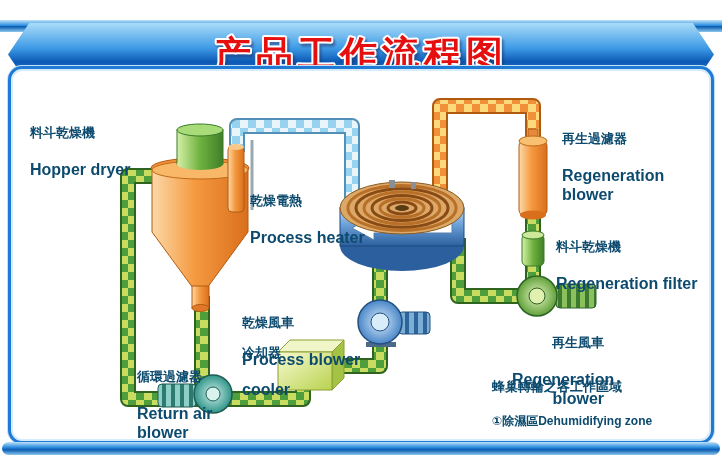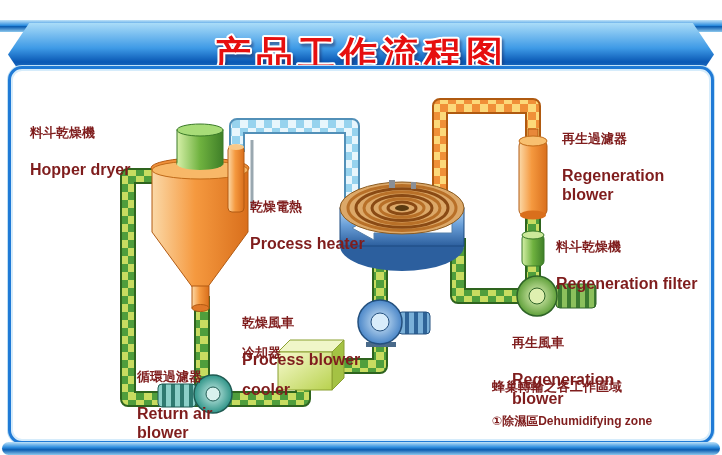--- a/index.html
+++ b/index.html
@@ -18,21 +18,21 @@
     stroke-linejoin:round;filter:drop-shadow(2px 3px 1px rgba(30,40,90,.45));}
 
   
   .panel{position:absolute;left:8px;top:66px;width:700px;height:372px;background:#fff;
     border:3px solid #1f7ad6;border-radius:14px;
     box-shadow:inset 0 0 0 2px #d6ecfb,0 0 0 1px #bfe0f5;}
 
   .diag{position:absolute;left:0;top:0;width:722px;height:455px;pointer-events:none;}
 
   
-  .lbl{position:absolute;font-weight:bold;color:#7f1d1d;line-height:1.2;white-space:pre-line;}
+  .lbl{position:absolute;font-weight:bold;color:#0c4a6e;line-height:1.2;white-space:pre-line;}
   .lbl .zh{display:block;font-size:13px;}
   .lbl .en{display:block;font-size:16px;}
   .zones .zh{font-size:13px;}
   .zones .item{display:block;font-size:12px;font-weight:bold;}
 
   
   .footer-bar{position:absolute;left:2px;right:2px;bottom:0;height:13px;border-radius:7px;
     background:linear-gradient(180deg,#bfe2f8,#2f8fe0 40%,#0b5cb0 60%,#8cc8ee);}
 </style>
 </head>
@@ -204,37 +204,37 @@
       <circle cx="213" cy="394" r="19" fill="url(#gTealRad)" stroke="#1f5a52" stroke-width="1.5"></circle>
       <circle cx="213" cy="394" r="7" fill="#d8f2ee" stroke="#1f5a52"></circle>
     </g>
   </svg>
 
   <div class="lbl" style="left:30px;top:106px;">
     <span class="zh">料斗乾燥機</span>
     <span class="en">Hopper dryer</span>
   </div>
 
-  <div class="lbl" style="left:250px;top:180px;">
+  <div class="lbl" style="left:250px;top:174px;">
     <span class="zh">乾燥電熱</span>
     <span class="en">Process heater</span>
   </div>
 
 
   <div class="lbl" style="left:562px;top:112px;">
     <span class="zh">再生過濾器</span>
     <span class="en" style="width:92px;">Regeneration blower</span>
   </div>
 
   <div class="lbl" style="left:556px;top:220px;">
     <span class="zh">料斗乾燥機</span>
     <span class="en">Regeneration filter</span>
   </div>
 
-  <div class="lbl" style="left:512px;top:316px;">
+  <div class="lbl" style="left:512px;top:316px;text-align:right;">
     <span class="zh">再生風車</span>
     <span class="en" style="width:92px;">Regeneration blower</span>
   </div>
 
   <div class="lbl" style="left:242px;top:296px;">
     <span class="zh">乾燥風車</span>
     <span class="en">Process blower</span>
   </div>
 
   <div class="lbl" style="left:242px;top:326px;">

